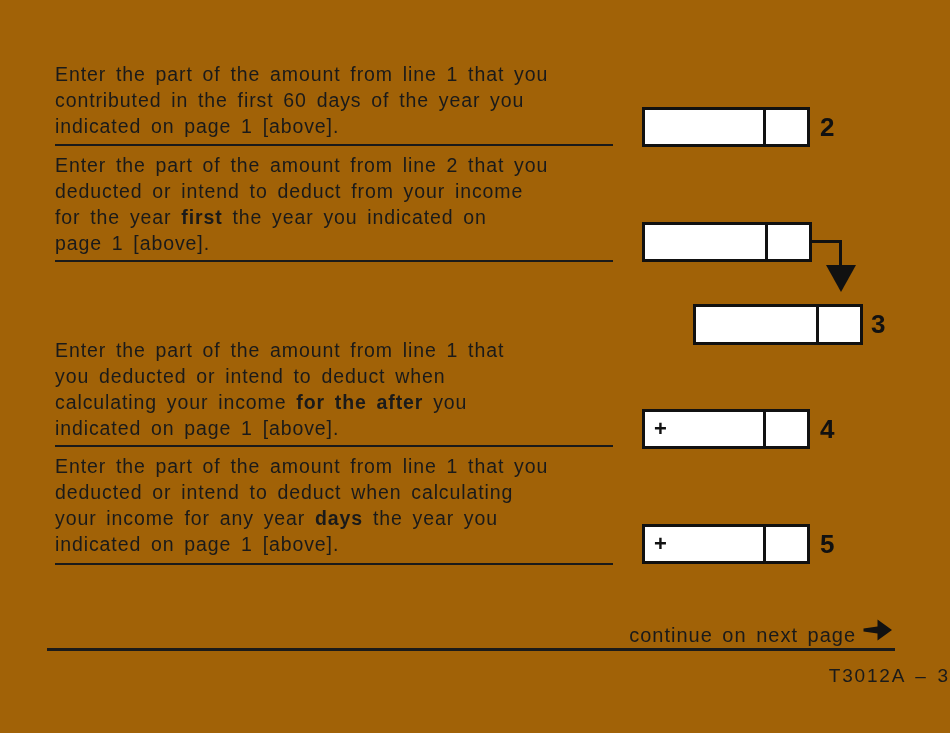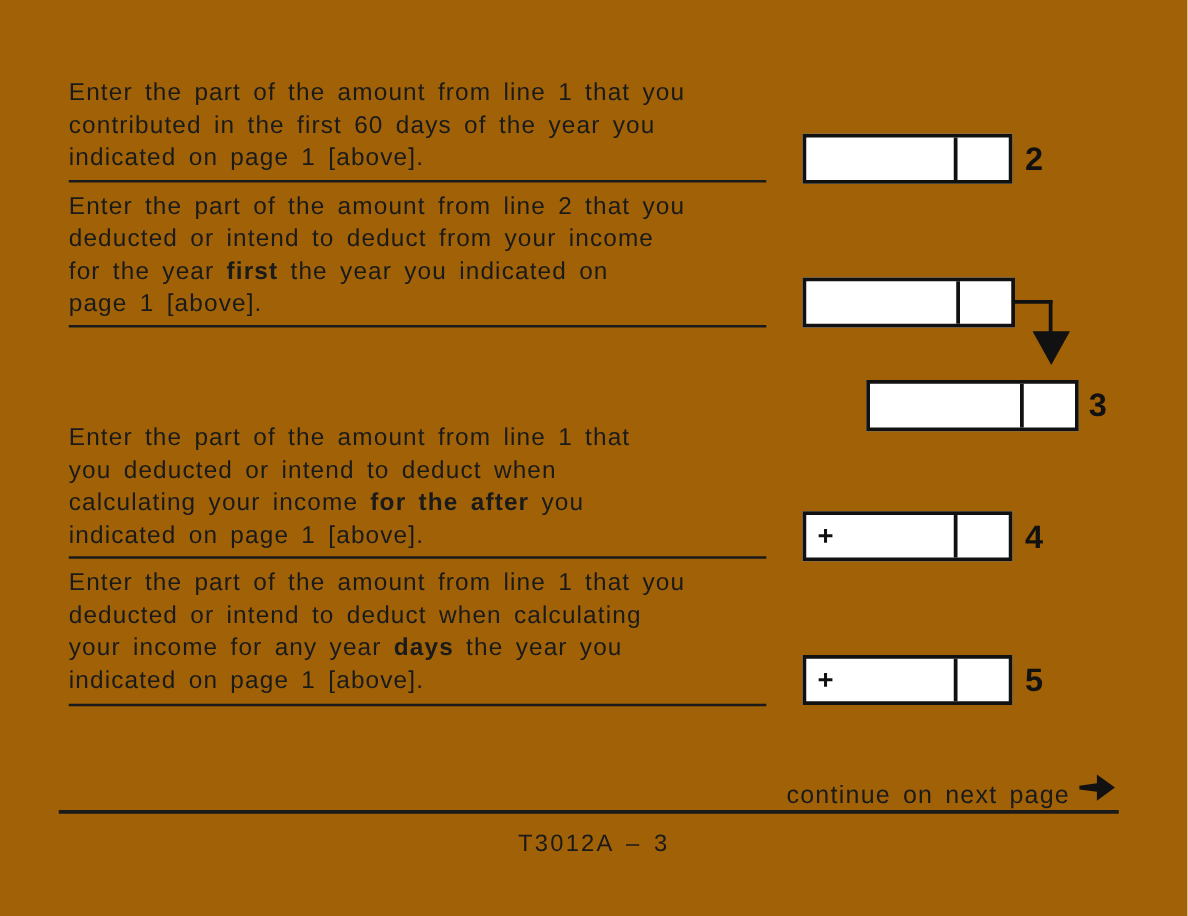--- a/index.html
+++ b/index.html
@@ -90,21 +90,21 @@
     top: 648px;
     width: 848px;
     height: 3px;
     background: #1a1a1a;
   }
   .form-id {
     position: absolute;
     left: 0;
     right: 0;
     top: 665px;
-    text-align: center;
+    text-align: right;
     font-size: 19px;
     letter-spacing: 1.8px;
     word-spacing: 3px;
     color: #1a1a1a;
   }
   .continue-arrow-icon { display: inline-block; }
 </style>
 </head>
 <body>
 

